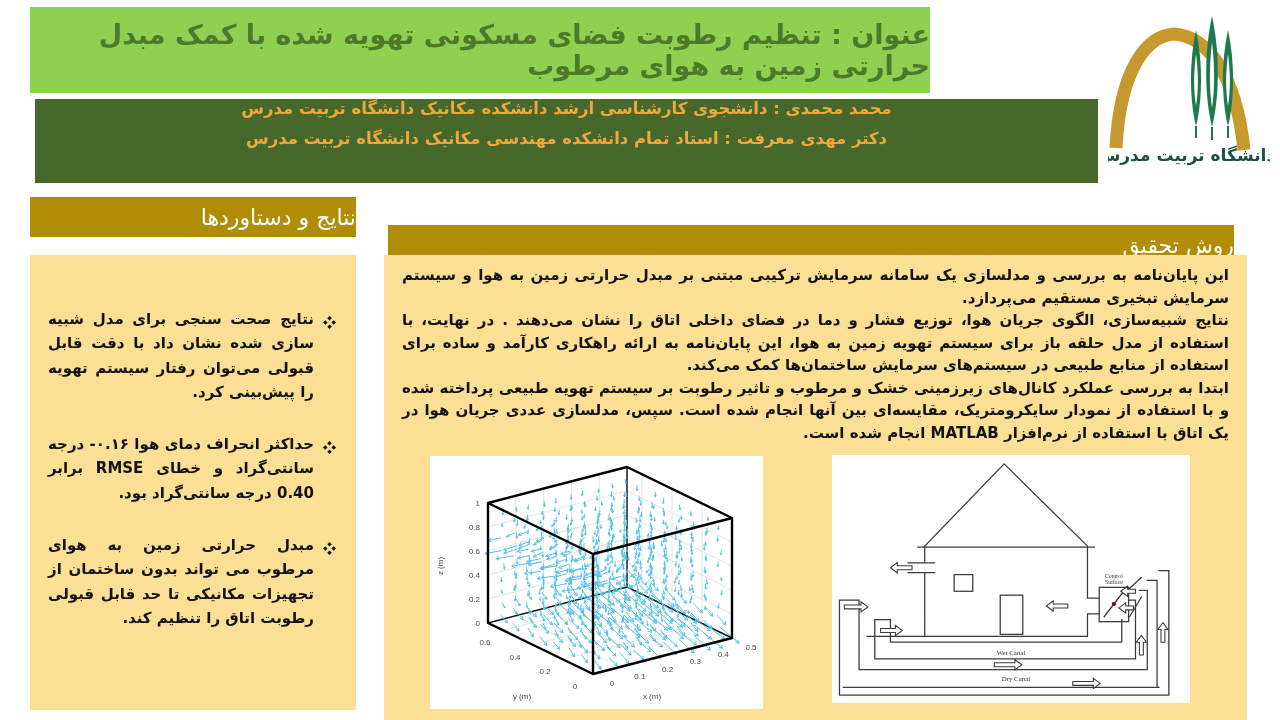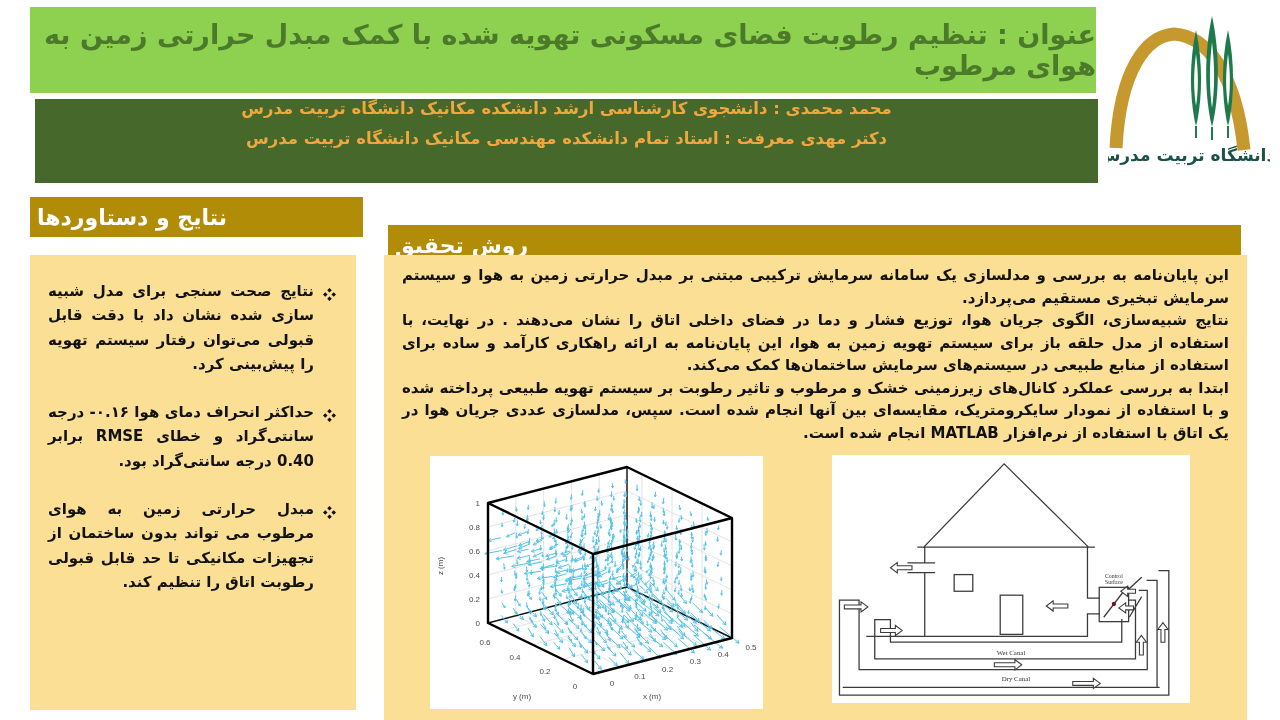--- a/index.html
+++ b/index.html
@@ -1,40 +1,40 @@
 <!DOCTYPE html>
 <html lang="fa"><head>
 <meta charset="utf-8">
 <style>
   html,body{margin:0;padding:0;background:#fff;}
   .page{position:relative;width:1280px;height:720px;background:#ffffff;overflow:hidden;
         font-family:"DejaVu Sans",sans-serif;}
   
-  .title-bar{position:absolute;left:30px;top:7px;width:1066px;height:86px;background:#8ed04f;
+  .title-bar{position:absolute;left:30px;top:7px;width:900px;height:86px;background:#8ed04f;
              display:flex;align-items:center;justify-content:center;direction:rtl;text-align:right;}
   .title-bar .t{color:#4c7a2b;font-size:27px;font-weight:700;letter-spacing:-0.5px;}
   
   .authors{position:absolute;left:35px;top:99px;width:1063px;height:84px;background:#47682b;
            color:#efa73e;direction:rtl;display:flex;flex-direction:column;justify-content:flex-start;
            gap:11px;text-align:center;font-size:16.5px;font-weight:700;}
   
   .logo{position:absolute;left:1108px;top:8px;width:162px;height:172px;background:#fff;}
   .logo svg{width:100%;height:100%;}
   
   .hdr{position:absolute;top:197px;height:40px;background:#b18c07;color:#ffffff;
-       display:flex;align-items:center;justify-content:flex-end;font-weight:700;font-size:22px;direction:rtl;padding-left:7px;}
+       display:flex;align-items:center;justify-content:flex-start;font-weight:400;font-size:22px;direction:rtl;}
   .hdr-left{left:30px;width:326px;}
   .hdr-right{left:388px;width:846px;margin-top:28px;}
   
   .panel{position:absolute;top:255px;background:#fbdf94;}
   .panel-left{left:30px;width:326px;height:455px;}
   .panel-right{left:384px;width:863px;height:547px;}
   ul.bullets{list-style:none;margin:0;padding:24px 20px 0 18px;direction:rtl;}
   ul.bullets li{display:flex;gap:9px;margin-bottom:24px;font-size:15px;font-weight:700;
-                line-height:1.62;text-align:justify;color:#121212;}
+                line-height:1.62;text-align:justify;color:#121212;margin-top:28px;}
   .blt{flex:0 0 13px;margin-top:5px;}
   .mtext{padding:9px 18px 0 18px;direction:rtl;font-size:15px;font-weight:700;line-height:1.5;
          text-align:justify;color:#121212;}
   .mtext p{margin:0;}
   .fig{position:absolute;background:#ffffff;}
   .fig-quiver{left:46px;top:201px;width:333px;height:253px;}
   .fig-house{left:448px;top:200px;width:358px;height:248px;}
   .fig svg{width:100%;height:100%;display:block;}
   
   .qgrid{stroke:#dcdcdc;stroke-width:0.8;fill:none;}

